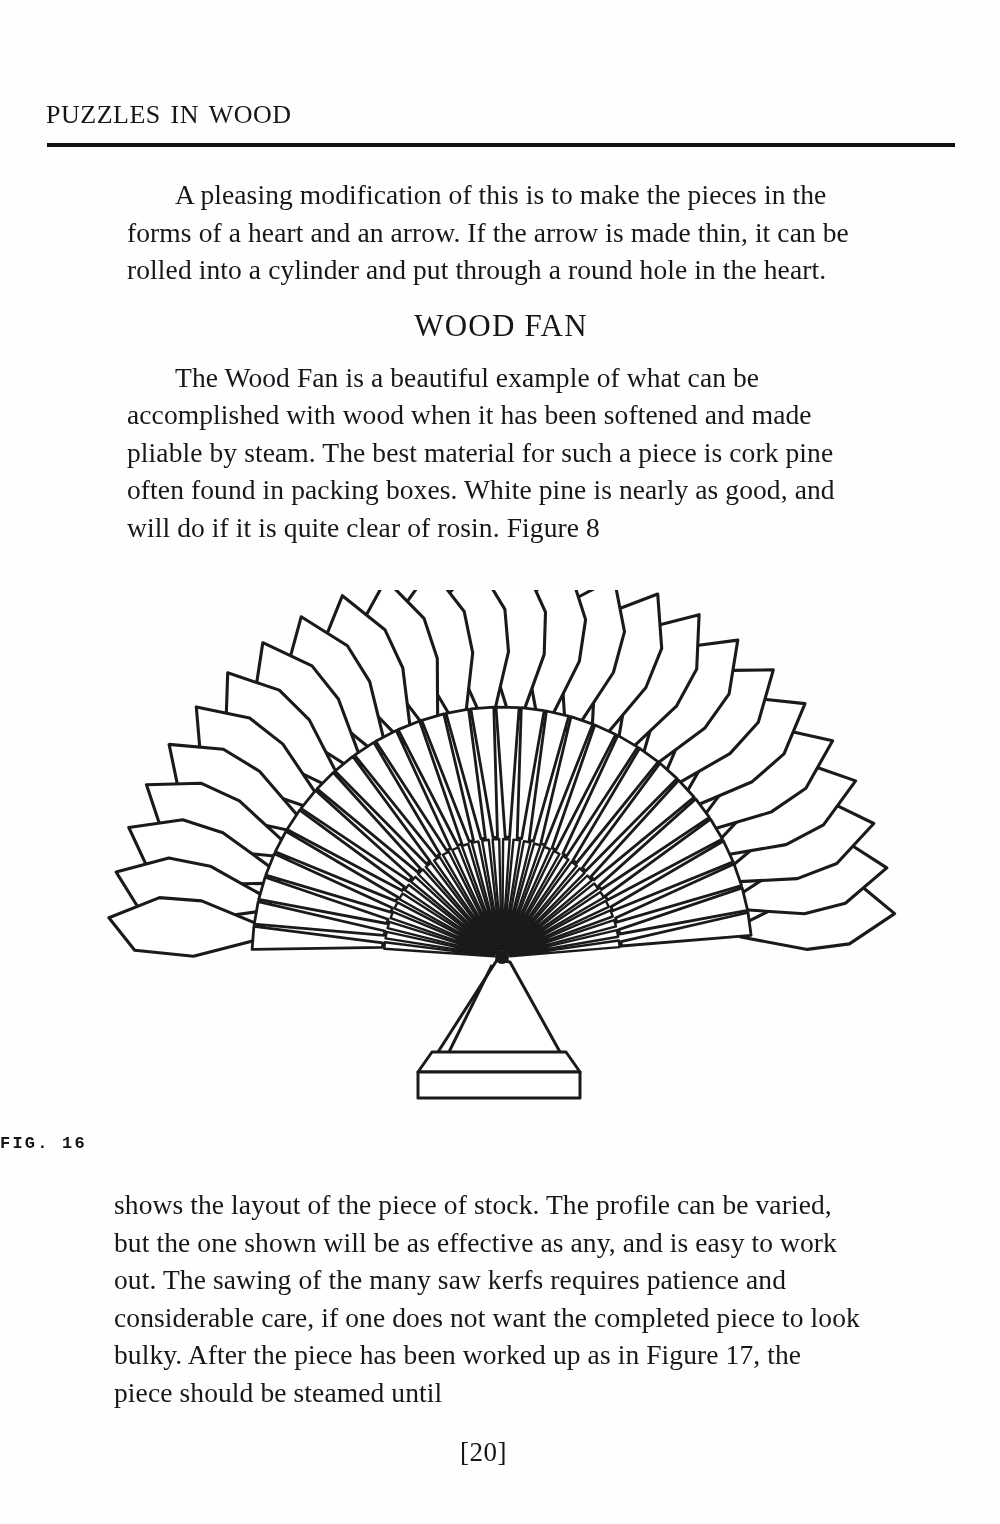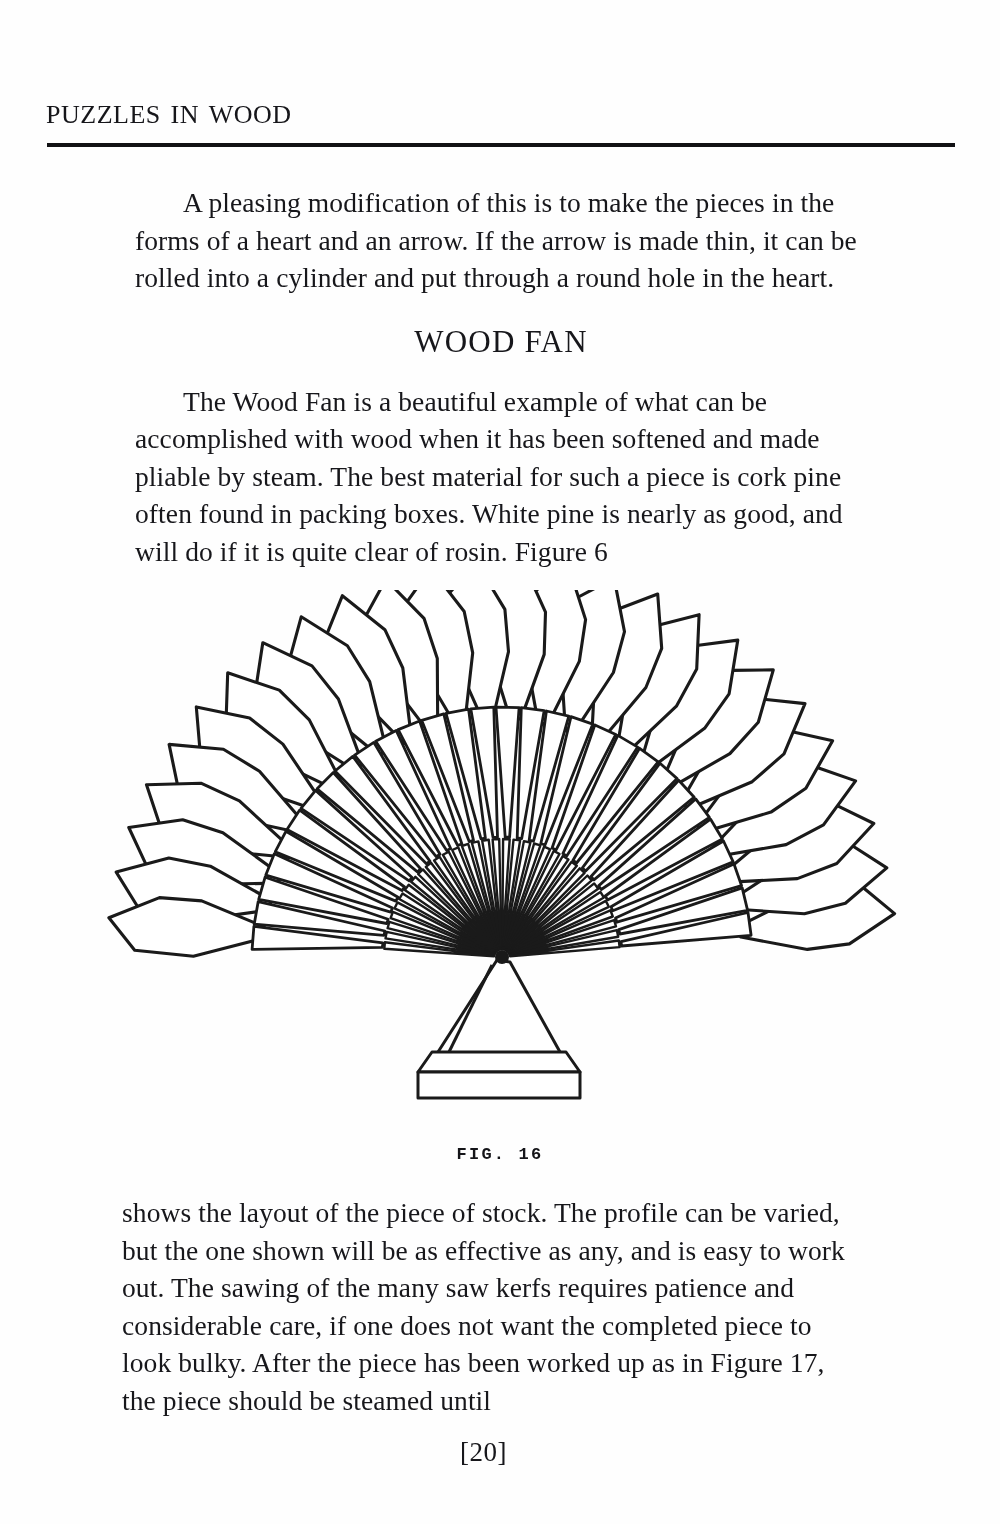--- a/index.html
+++ b/index.html
@@ -53,21 +53,21 @@
   }
 
   
   .textblock {
     position: absolute;
     left: 127px;
     top: 176px;
     width: 748px;
   }
   p.body {
-    margin: 8px;
+    margin: 0;
     font-size: 27.5px;
     line-height: 37.5px;
     text-align: left;
     color: #17171b;
     letter-spacing: 0.1px;
   }
   p.body.indent { text-indent: 48px; }
 
   .section-heading {
     margin: 0;
@@ -85,22 +85,21 @@
     position: absolute;
     left: 0;
     top: 590px;
     width: 1000px;
   }
   .figure-svg-holder {
     width: 1000px;
     height: 530px;
   }
   .fig-caption {
-    margin: 11px;
-    text-align: center;
+    margin: 0;
     font-family: "Liberation Mono", "DejaVu Sans Mono", monospace;
     font-weight: bold;
     font-size: 17px;
     letter-spacing: 2.2px;
     color: #141418;
     padding-top: 14px;
   }
 
   
   .textblock-bottom {
@@ -128,21 +127,21 @@
 <div class="page">
 
   <div class="running-head">
     <div class="running-head-text">Puzzles in Wood</div>
   </div>
   <div class="head-rule"></div>
 
   <div class="textblock">
     <p class="body indent">A pleasing modification of this is to make the pieces in the forms of a heart and an arrow. If the arrow is made thin, it can be rolled into a cylinder and put through a round hole in the heart.</p>
     <h2 class="section-heading">WOOD FAN</h2>
-    <p class="body indent">The Wood Fan is a beautiful example of what can be accomplished with wood when it has been softened and made pliable by steam. The best material for such a piece is cork pine often found in packing boxes. White pine is nearly as good, and will do if it is quite clear of rosin. Figure 6</p>
+    <p class="body indent">The Wood Fan is a beautiful example of what can be accomplished with wood when it has been softened and made pliable by steam. The best material for such a piece is cork pine often found in packing boxes. White pine is nearly as good, and will do if it is quite clear of rosin. Figure 8</p>
   </div>
 
   <div class="figure-wrap">
     <div class="figure-svg-holder">
       <svg id="fan-svg" width="1000" height="530" viewBox="0 0 1000 530" aria-hidden="true">
           <polygon points="735.2,337.9 804.0,303.5 862.7,297.2 894.6,323.6 849.4,353.9 807.4,359.4 740.9,347.1" fill="#ffffff" stroke="#1a1a1a" stroke-width="3.1" stroke-linejoin="round"></polygon>
           <polygon points="730.2,310.8 794.5,268.6 852.0,255.5 886.8,277.9 845.4,313.3 804.4,323.7 736.9,319.3" fill="#ffffff" stroke="#1a1a1a" stroke-width="3.1" stroke-linejoin="round"></polygon>
           <polygon points="722.0,284.5 781.0,235.1 836.6,215.3 873.8,233.5 836.8,273.5 797.3,288.6 729.7,292.1" fill="#ffffff" stroke="#1a1a1a" stroke-width="3.1" stroke-linejoin="round"></polygon>
           <polygon points="710.9,259.3 763.6,203.3 816.5,177.2 855.6,190.9 823.5,234.9 786.1,254.6 719.4,266.0" fill="#ffffff" stroke="#1a1a1a" stroke-width="3.1" stroke-linejoin="round"></polygon>
           <polygon points="696.8,235.6 742.7,173.8 792.2,141.7 832.6,150.8 805.9,198.2 771.0,222.1 706.1,241.2" fill="#ffffff" stroke="#1a1a1a" stroke-width="3.1" stroke-linejoin="round"></polygon>

